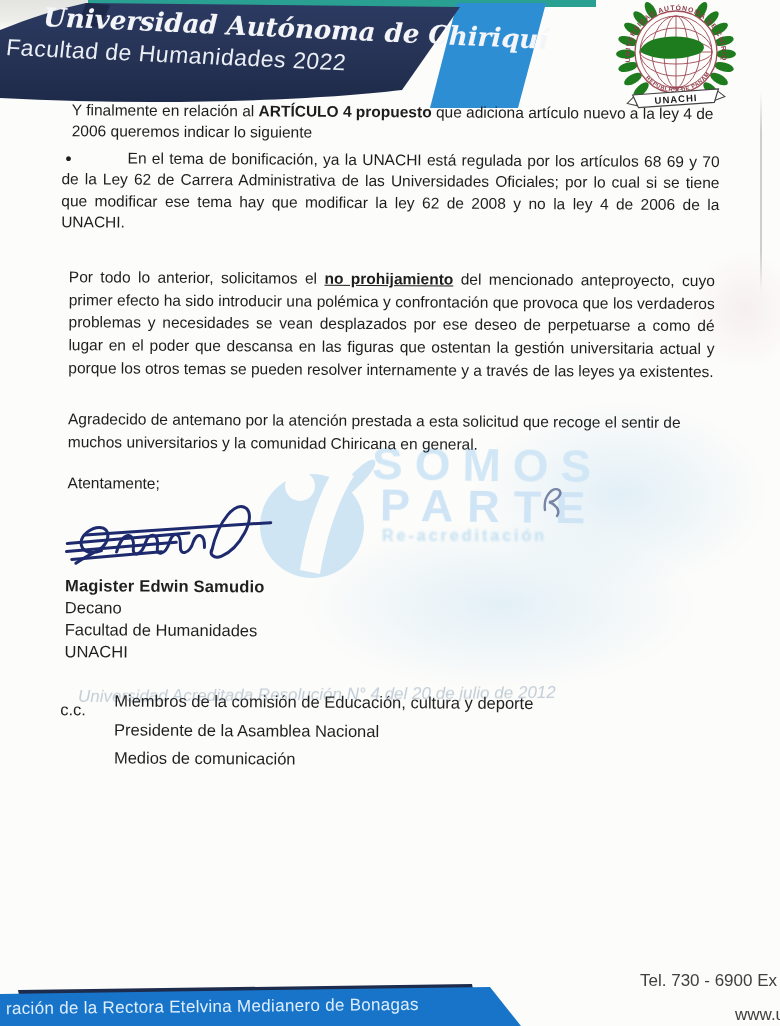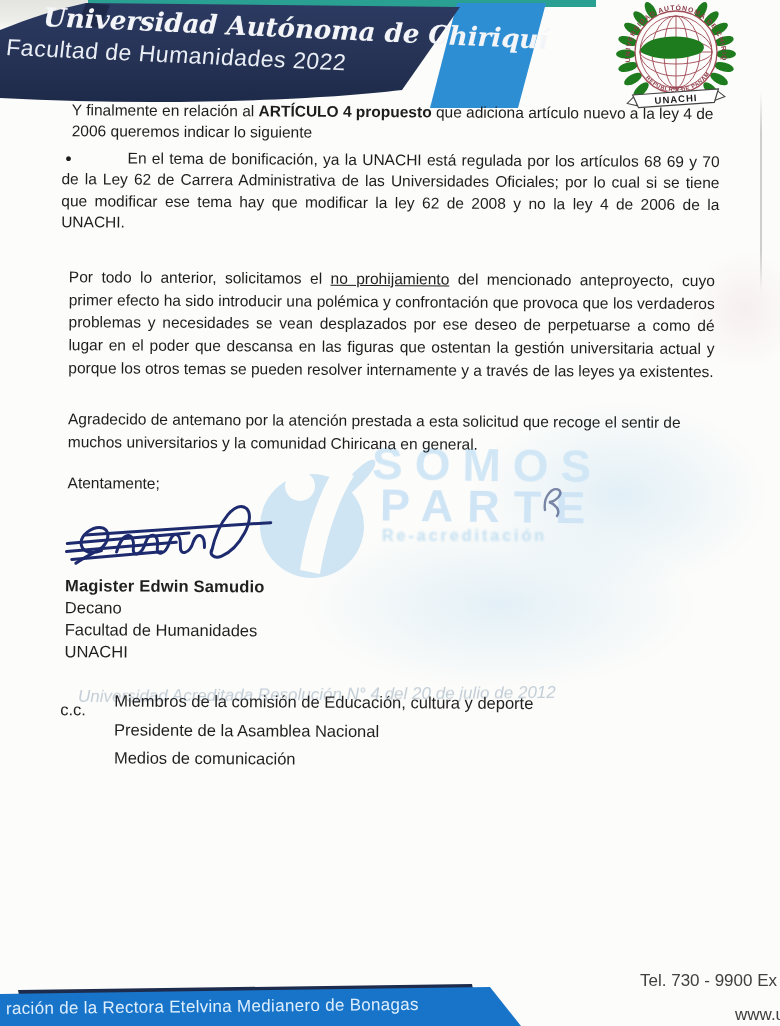--- a/index.html
+++ b/index.html
@@ -64,21 +64,21 @@
   .typed{position:absolute;left:0;top:0;width:780px;height:1026px;z-index:2;
     transform:rotate(.35deg);transform-origin:40px 90px;}
   .para{position:absolute;font-size:15.5px;line-height:21.3px;color:#1d1d1d;}
   .p1{left:72px;top:99px;width:662px;}
   .bullet-para{left:62px;top:147px;width:658px;text-indent:66px;text-align:justify;}
   .bullet-glyph{position:absolute;left:4px;top:1px;text-indent:0;font-size:17px;font-weight:700;}
   .p2{left:70px;top:266px;width:646px;line-height:22.7px;text-align:justify;}
   .p3{left:70px;top:408px;width:646px;line-height:22.5px;}
   .closing{left:70px;top:472px;width:300px;}
   .bold{font-weight:700;}
-  .bold-u{font-weight:400;text-decoration:underline;}
+  .bold-u{font-weight:700;text-decoration:underline;}
   .sig-svg{position:absolute;left:64px;top:497px;z-index:3;}
   .signer{position:absolute;left:68px;top:574px;font-size:16.5px;line-height:22px;}
   .signer .name{font-weight:700;letter-spacing:.2px;}
   .cc{position:absolute;left:64px;top:686px;font-size:16.5px;}
   .cc-label{position:absolute;left:0;top:14px;}
   .cc-items{position:absolute;left:54px;top:0;width:560px;line-height:28.5px;white-space:pre-line;}
   
   .fold-line{position:absolute;left:760px;top:92px;width:2px;height:200px;
     background:linear-gradient(180deg,rgba(150,150,145,.0),rgba(150,150,145,.45) 20%,rgba(150,150,145,.45) 80%,rgba(150,150,145,0));z-index:1;}
   
@@ -222,16 +222,16 @@
 Medios de comunicación</div>
     </div>
 
   </div>
 
   <svg class="footer-svg" width="540" height="44" viewBox="0 0 540 44">
     <path d="M18,8 L472,2 L473,7 L19,13 Z" fill="#1d2b4c"></path>
     <path d="M0,12 L490,5 L521,44 L0,44 Z" fill="#1874c8"></path>
   </svg>
   <div class="footer-banner-text">ración de la Rectora Etelvina Medianero de Bonagas</div>
-  <div class="footer-tel">Tel. 730 - 9900 Ex</div>
+  <div class="footer-tel">Tel. 730 - 6900 Ex</div>
   <div class="footer-web">www.unachi</div>
 
 </div>
 
 </body></html>

